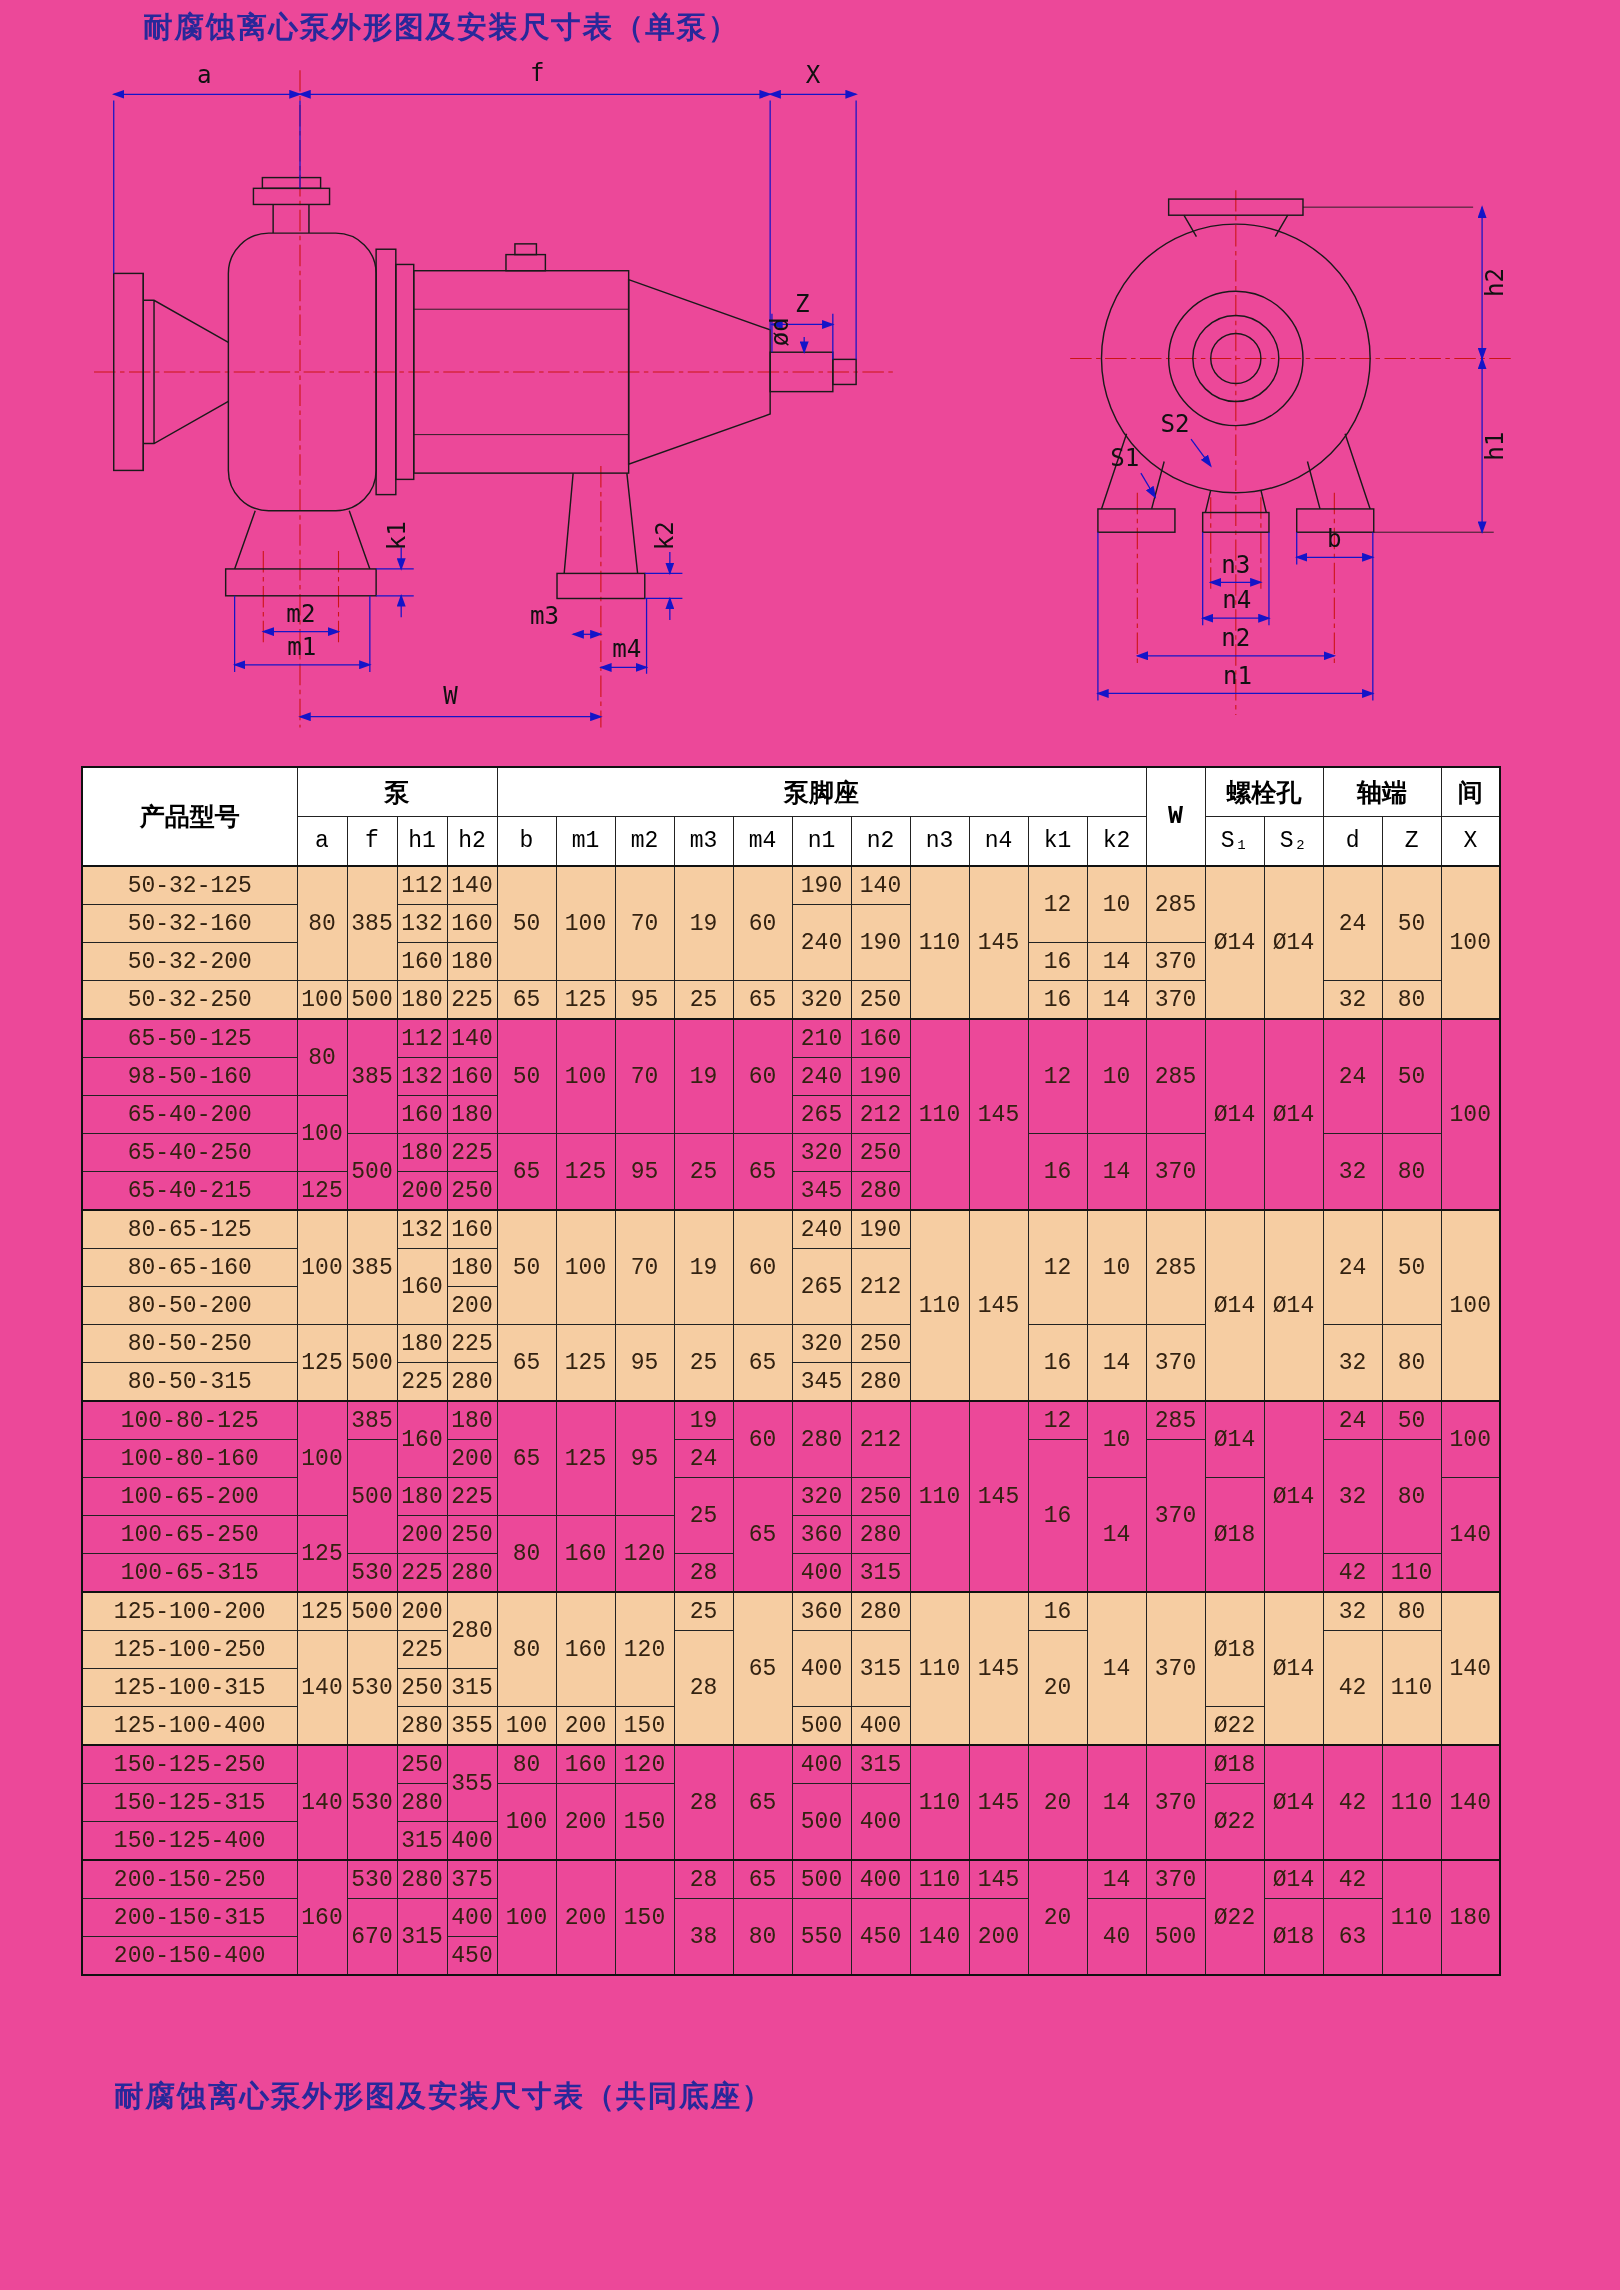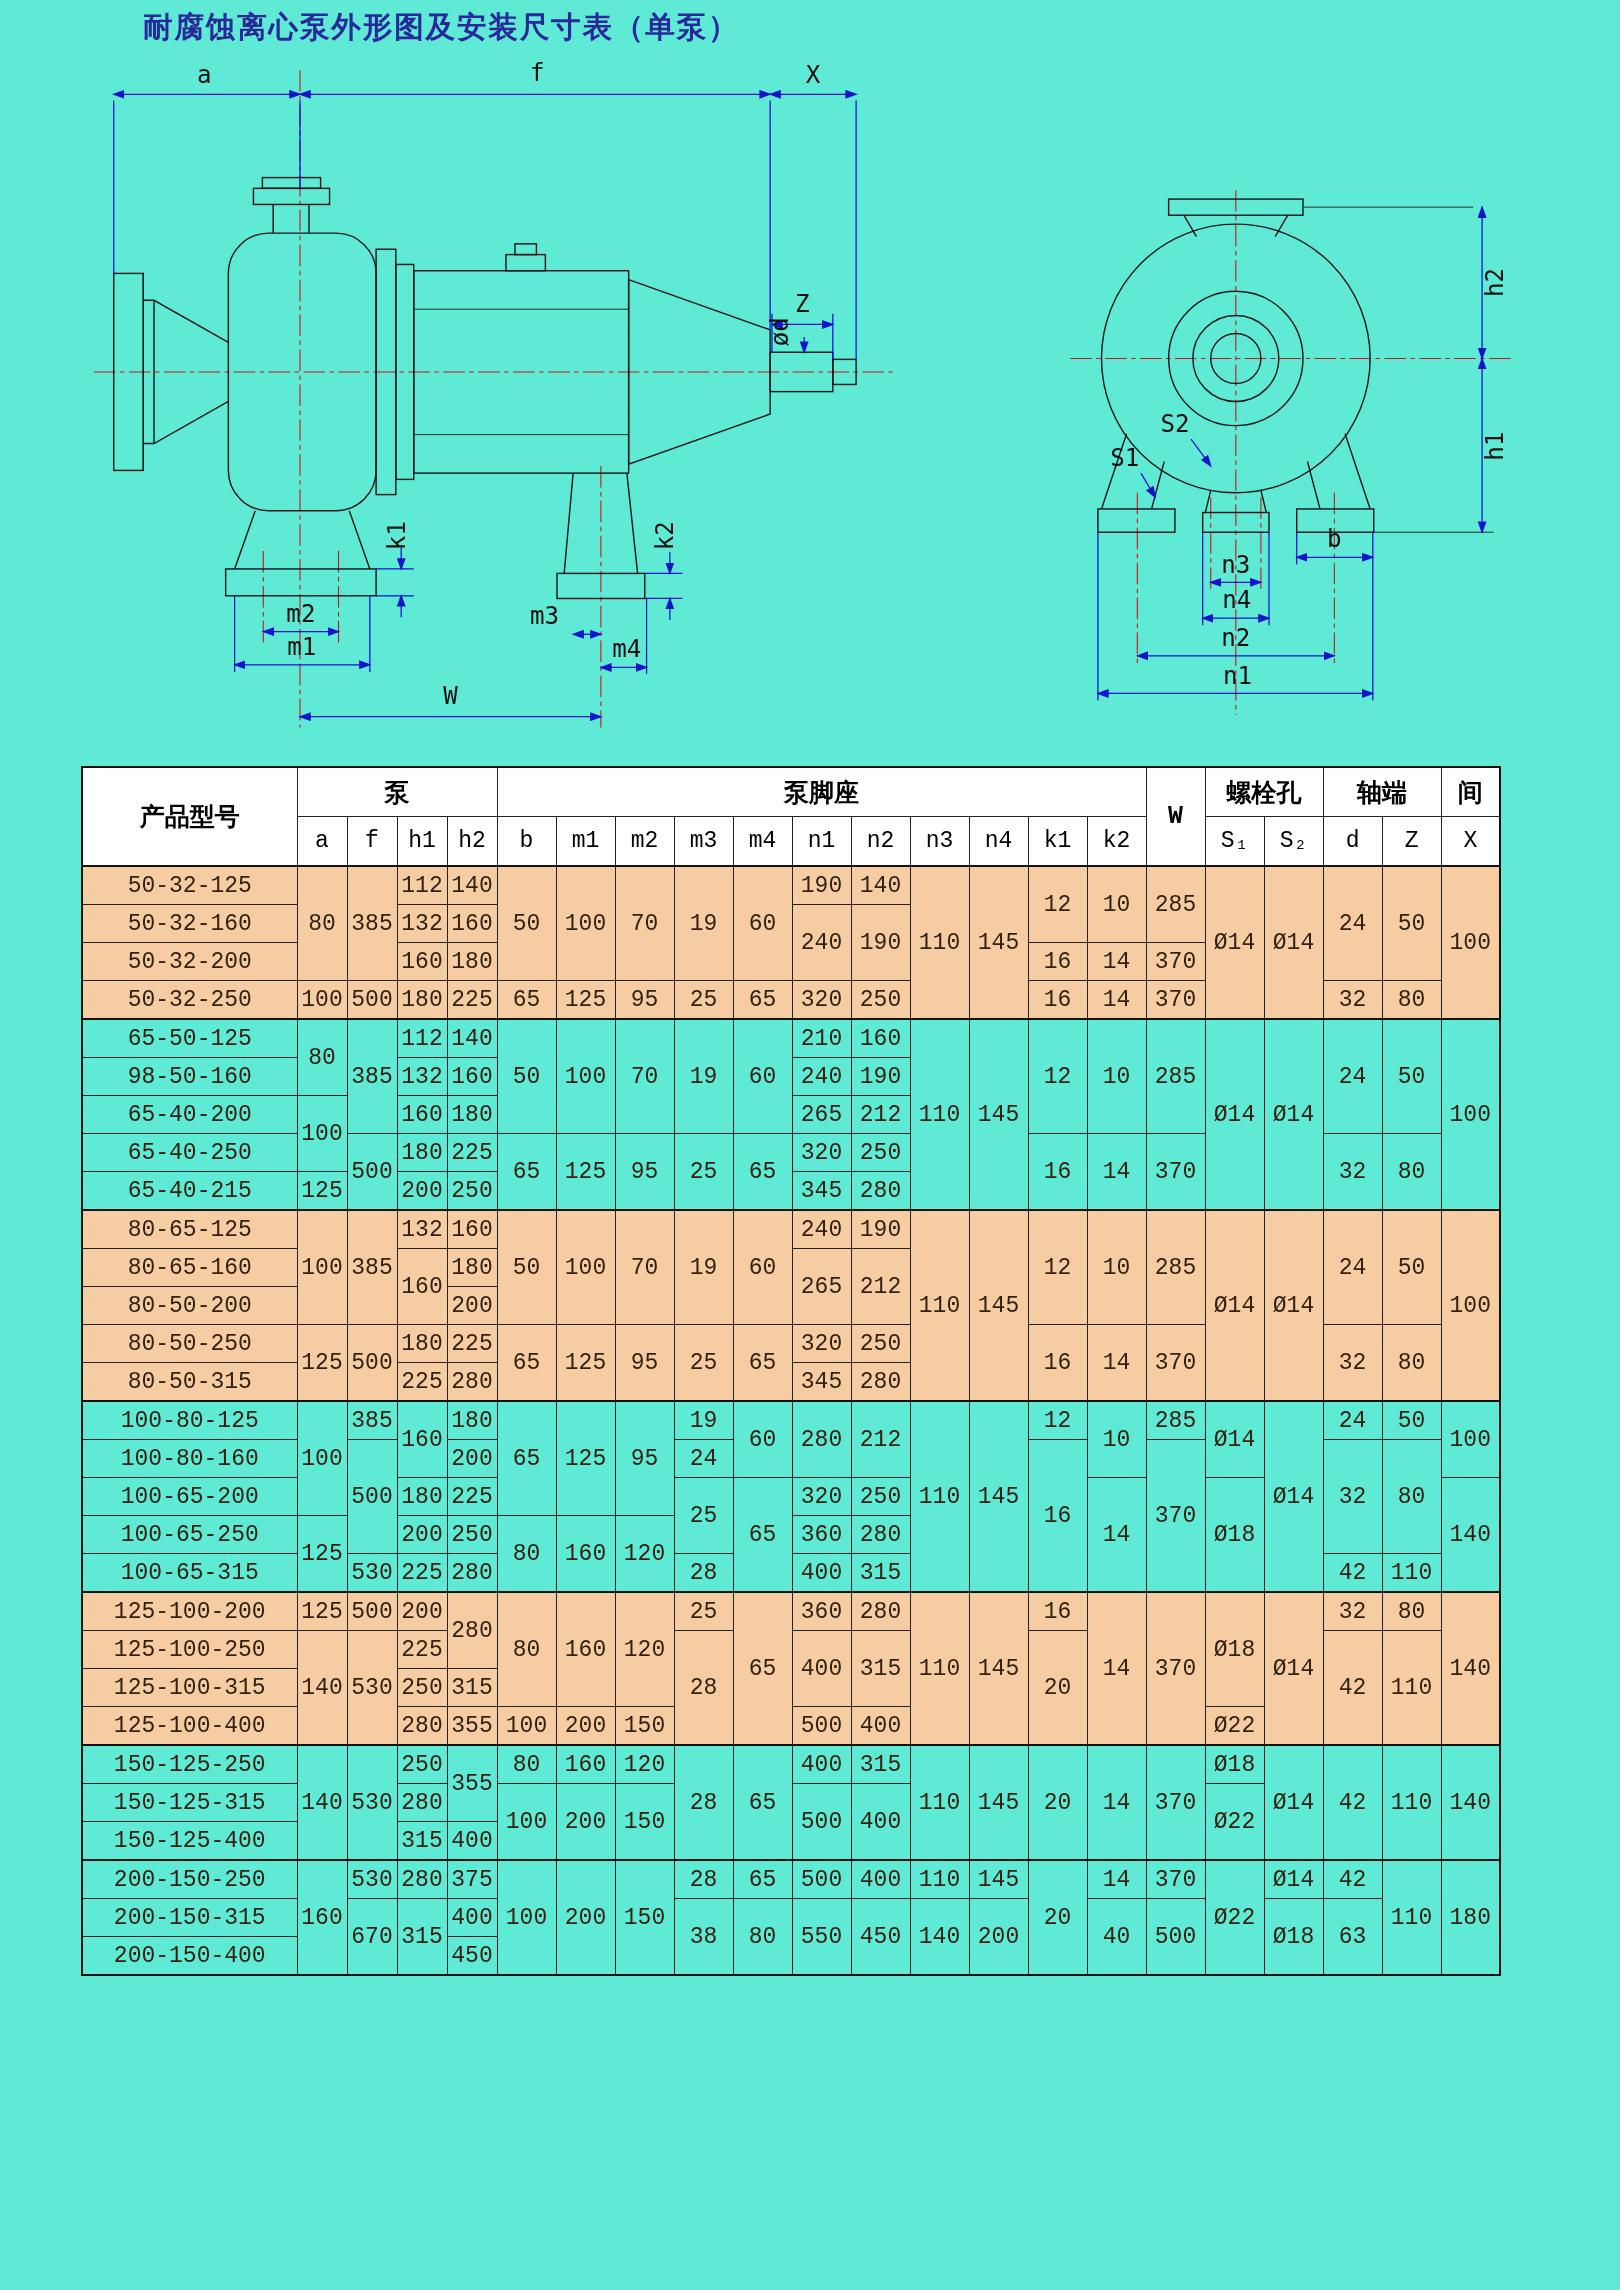--- a/index.html
+++ b/index.html
@@ -3,21 +3,21 @@
 <meta charset="utf-8">
 <style>
   :root{
     --hl:#f6cda2;
     --title:#28289a;
     --dim:#1414c8;
     --cl:#cc1414;
   }
   html,body{margin:0;padding:0;background:#ffffff;}
   .page{
-    position:relative;width:1620px;height:2291px;background:#5eead4;overflow:hidden;
+    position:relative;width:1620px;height:2291px;background:#ec4899;overflow:hidden;
     font-family:"Liberation Serif","DejaVu Serif",serif;
   }
   .doc-title{
     position:absolute;font-weight:bold;color:var(--title,#28289a);
     font-size:29.6px;letter-spacing:1.8px;white-space:nowrap;
     font-family:"Liberation Serif","DejaVu Serif",serif;
   }
   .title-top{left:143px;top:7.2px;}
   .title-bottom{left:114px;top:2076px;}
 
@@ -609,15 +609,16 @@
           <td rowspan="2">Ø18</td>
           <td rowspan="2">63</td>
         </tr>
         <tr>
           <td>200-150-400</td>
           <td>450</td>
         </tr>
       </tbody>
   </table>
 
+  <div class="doc-title title-bottom">耐腐蚀离心泵外形图及安装尺寸表（共同底座）</div>
 
 </div>
 
 
 </body></html>

